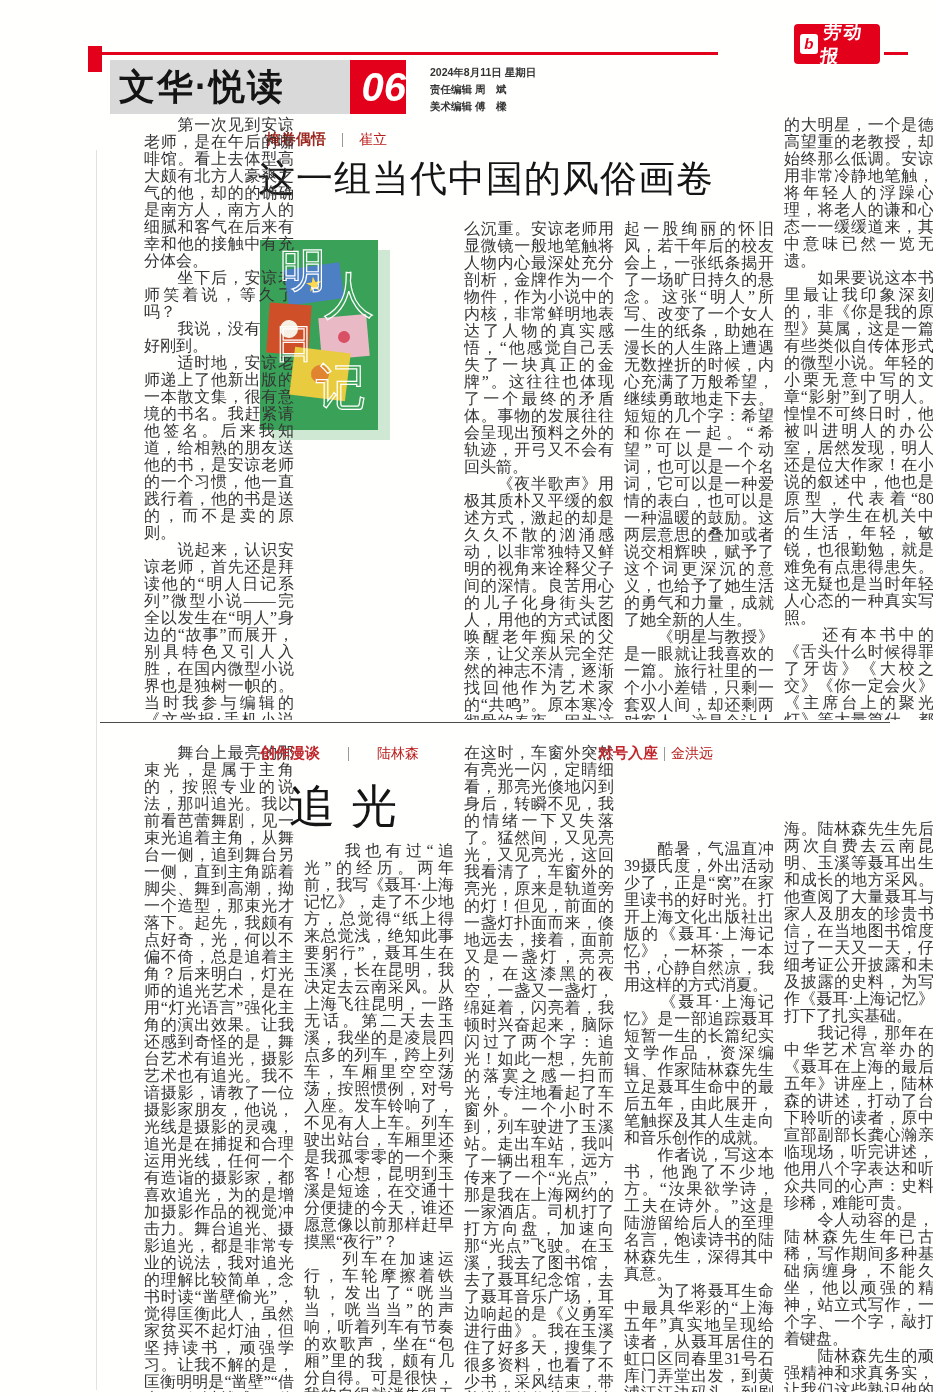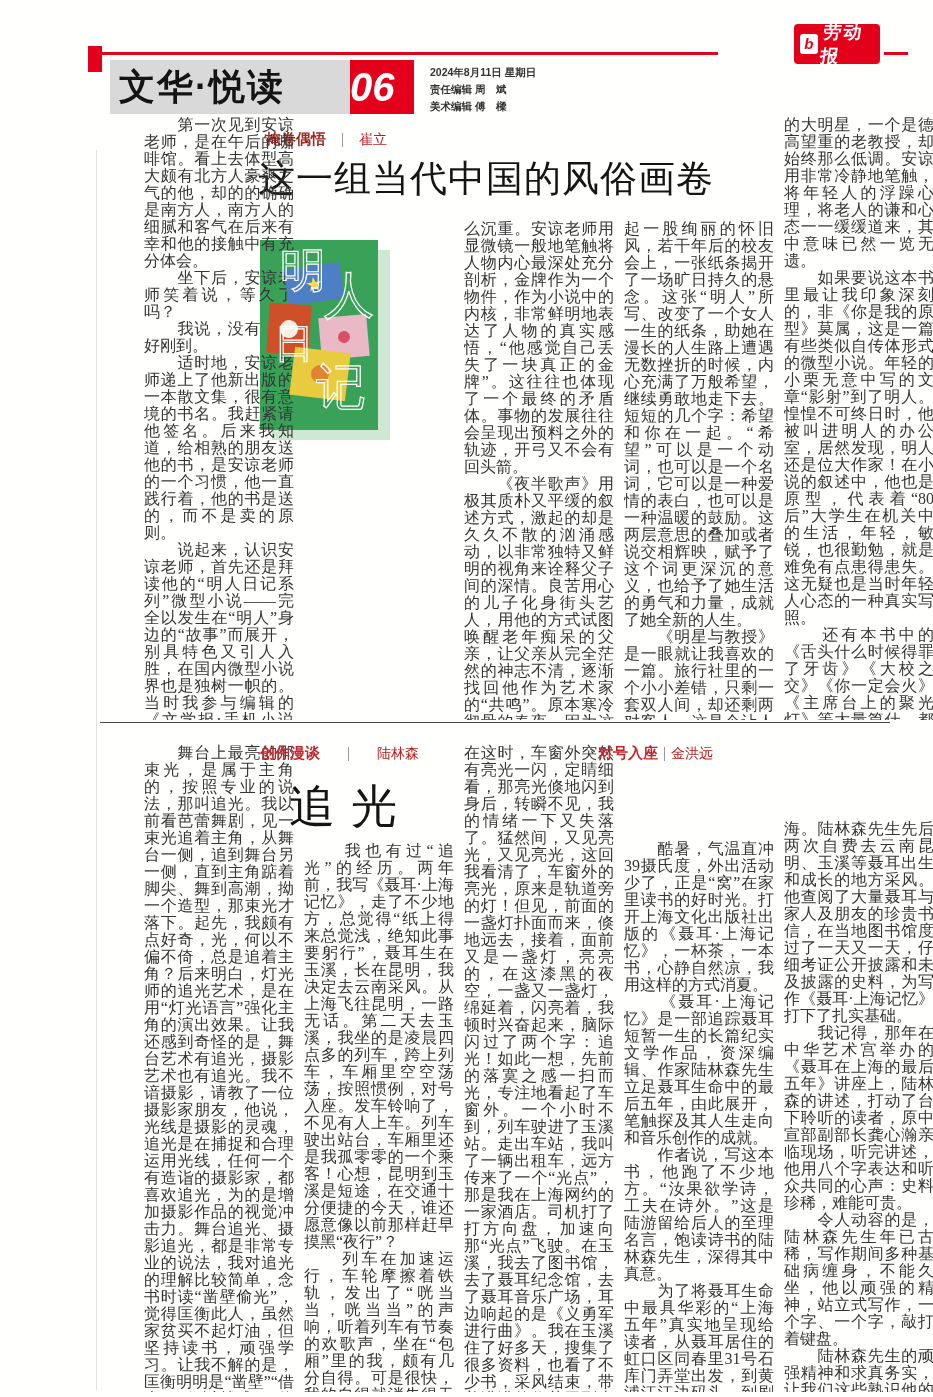--- a/index.html
+++ b/index.html
@@ -10,21 +10,21 @@
   .red{background:#e3001b;}
   .red-tab{left:88px;top:46px;width:14px;height:26px;}
   .red-line{left:88px;top:52px;width:630px;height:3px;}
   .red-line-right{left:884px;top:52px;width:24px;height:3px;}
   .brand{left:794px;top:24px;width:86px;height:40px;border-radius:4px;display:flex;align-items:center;gap:4px;padding:0 6px;box-sizing:border-box;}
   .brand-mark{width:20px;height:20px;background:#fff;border-radius:3px;color:#e3001b;font-weight:800;font-style:italic;font-size:15px;line-height:20px;text-align:center;}
   .brand-name{color:#fff;font-size:18px;font-weight:700;letter-spacing:2px;transform:skewX(-8deg);font-family:"Liberation Serif","DejaVu Serif",serif;}
   .section-box{left:110px;top:60px;width:240px;height:54px;background:#d9d9d9;color:#141414;
                font-size:36px;font-weight:700;letter-spacing:2px;line-height:54px;padding-left:9px;box-sizing:border-box;
                font-family:"Liberation Sans","DejaVu Sans",sans-serif;}
-  .page-num{left:350px;top:60px;width:64px;height:54px;background:#e3001b;color:#fff;text-align:left;
+  .page-num{left:350px;top:60px;width:56px;height:54px;background:#e3001b;color:#fff;text-align:right;
             font-size:40px;font-weight:800;font-style:italic;line-height:54px;}
   .pub-info{left:430px;top:64px;font-size:10.5px;line-height:17px;color:#333;font-weight:600;}
   .edge-line{left:96px;top:150px;width:1px;height:1240px;background:#e4e2dd;}
   
   .kicker{display:flex;align-items:center;gap:6px;font-size:15px;font-weight:700;}
   .kicker .sep{display:inline-block;width:1px;height:14px;background:#999;}
   .kicker .auth{font-size:14px;font-weight:400;color:#b91c1c;}
   .k-dark{color:#9c2a22;}
   .k-red{color:#c1272d;}
   

